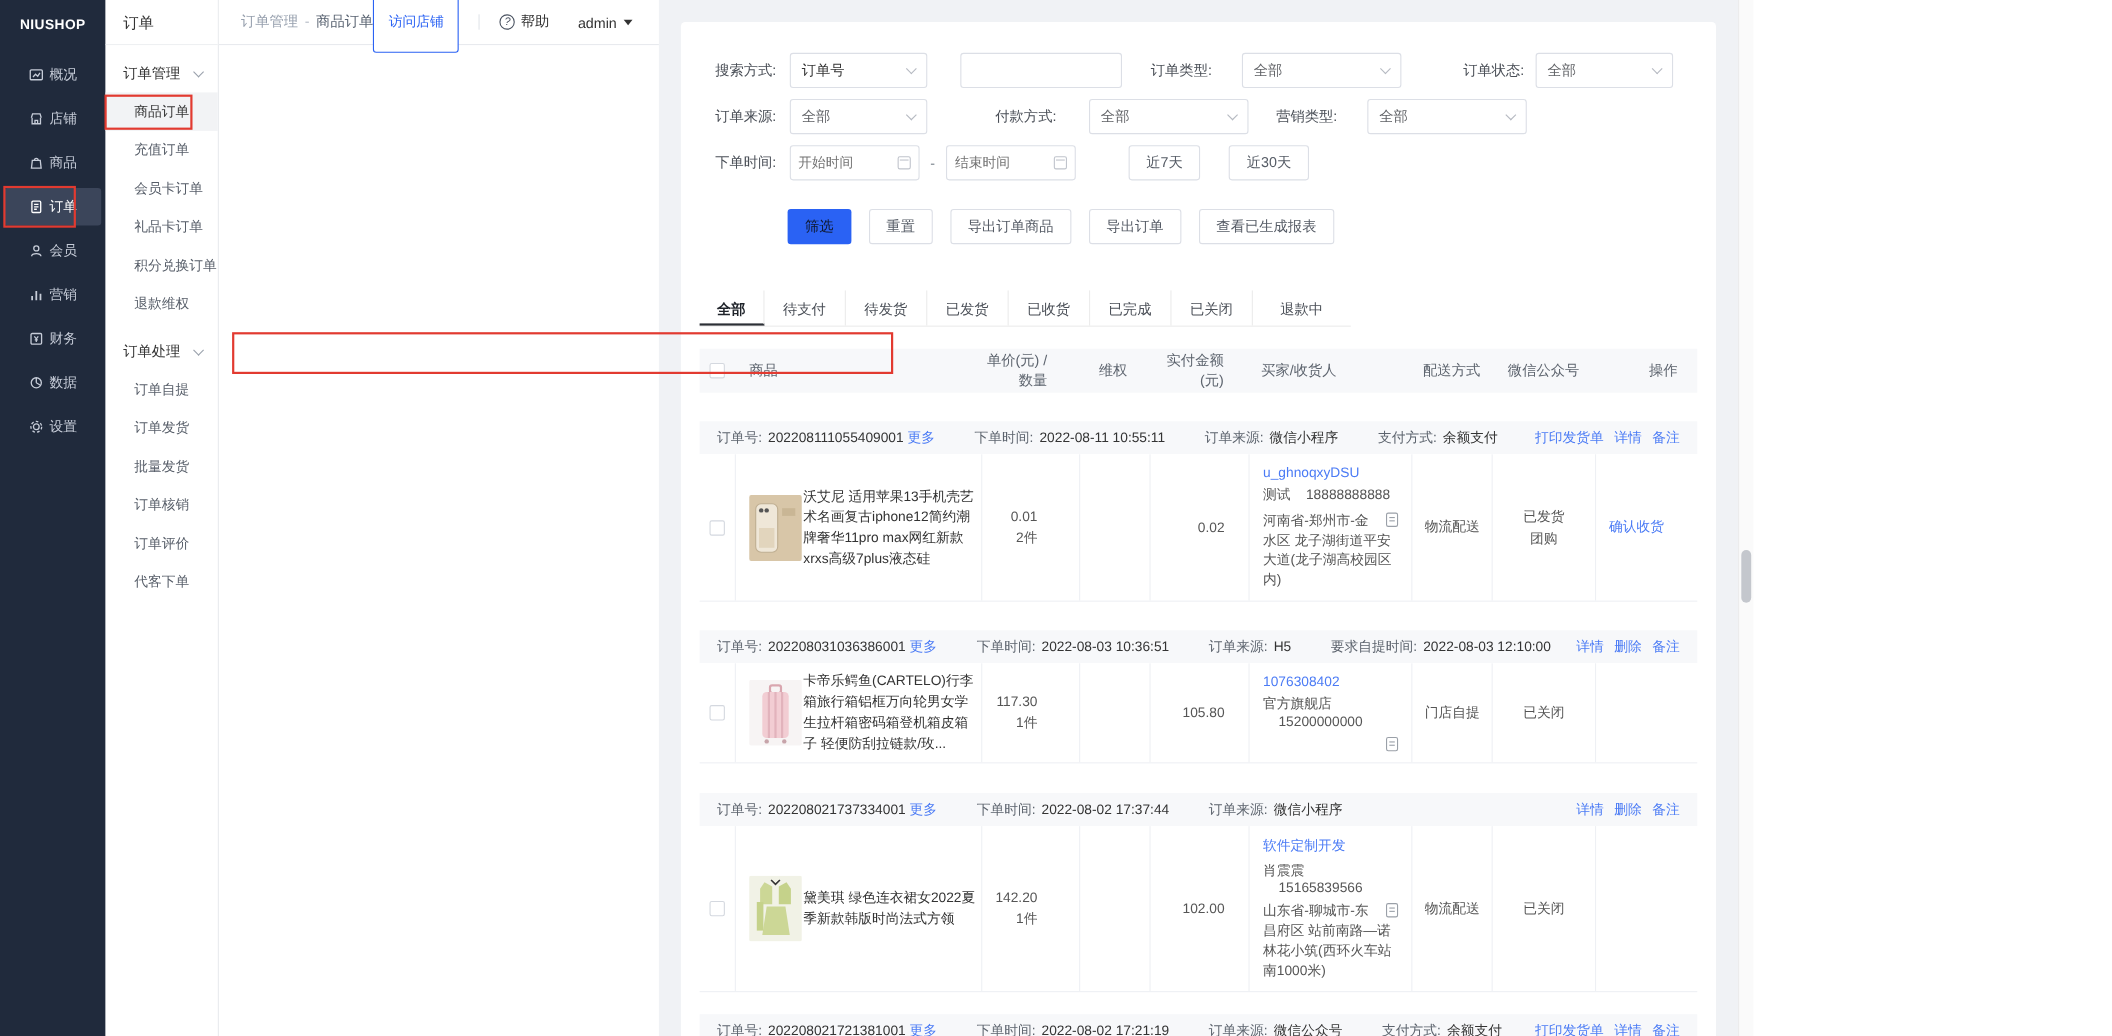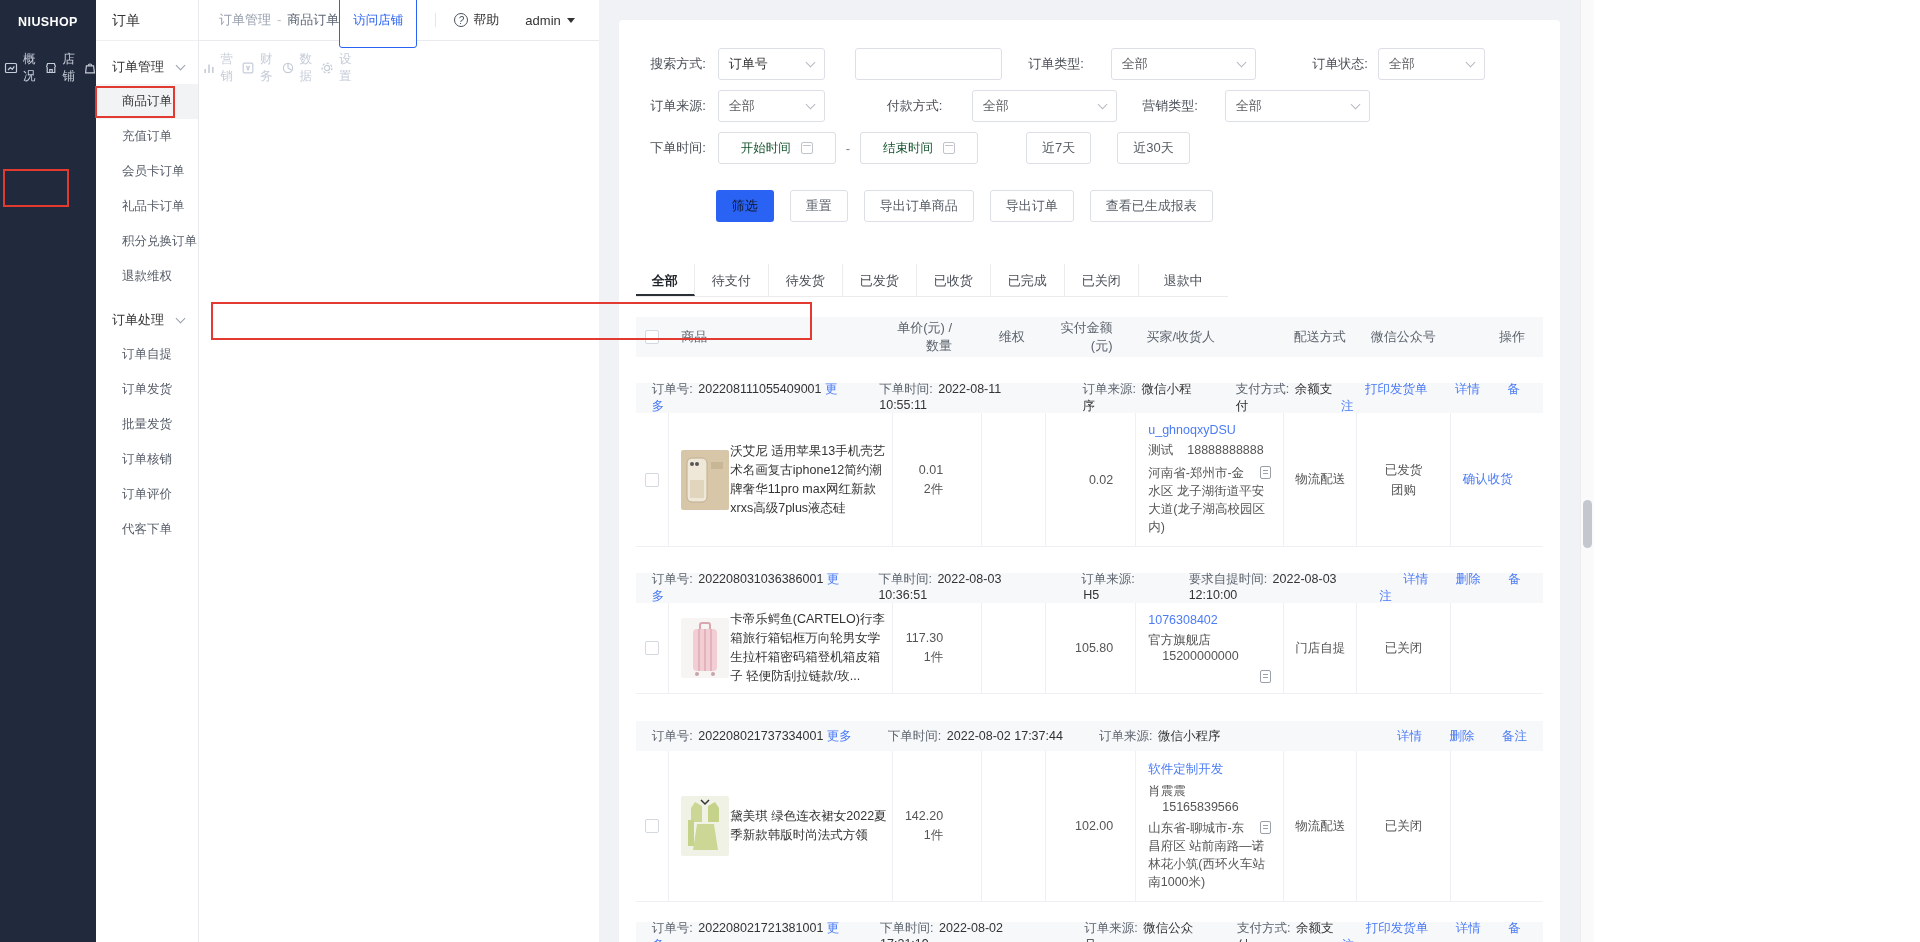--- a/index.html
+++ b/index.html
@@ -5,21 +5,21 @@
   *{box-sizing:border-box;margin:0;padding:0}
   html,body{width:1920px;height:942px;overflow:hidden;background:#fff;
     font-family:"Liberation Sans","DejaVu Sans",sans-serif;color:#333}
   a{text-decoration:none}
   .app{position:relative;display:flex;width:1920px;height:942px}
 
   
   .msb{flex:none;width:96px;background:#202a3c;color:#c6ccd8}
   .logo{height:44px;line-height:44px;text-align:center;color:#fff;font-weight:bold;
     font-size:12.5px;letter-spacing:.4px}
-  .msb nav{padding-top:4px;display:flex;flex-direction:row}
+  .msb nav{padding-top:4px;display:flex;flex-direction:column}
   .msb-item{height:34px;margin:3px 4px;border-radius:3px;display:flex;align-items:center;
     justify-content:center;gap:5px;font-size:12.5px;cursor:pointer}
   .msb-item.active{background:#3b455a;color:#fff}
   .mi{width:14px;height:14px;flex:none}
 
   
   .ssb{flex:none;width:103px;background:#fff;border-right:1px solid #e8eaee}
   .ssb-title{height:41px;line-height:41px;padding-left:16px;font-size:14px;color:#333;
     border-bottom:1px solid #eef0f2}
   .ssb-group{height:35px;margin-top:8px;display:flex;align-items:center;justify-content:space-between;
@@ -53,27 +53,27 @@
   .frow{display:flex;align-items:center;height:32px;margin-bottom:10px;font-size:13px;color:#4a4f57}
   .flab{flex:none}
   .w1{width:70px;text-align:right;margin-right:12px}
   .g2{margin-left:24px;width:58px;text-align:right;margin-right:27px}
   .g3{margin-left:54px;width:58px;text-align:right;margin-right:10px}
   .m62{margin-left:62px;width:58px;text-align:left;margin-right:27px}
   .m23{margin-left:23px;width:58px;text-align:right;margin-right:27px}
   .sel{height:32px;border:1px solid #dcdfe6;border-radius:3px;background:#fff;display:flex;
     align-items:center;justify-content:space-between;padding:0 10px;color:#606266;cursor:pointer;flex:none}
   .sel .dark{color:#333}
-  .w125{width:107px}.w145{width:145px}
+  .w125{width:125px}.w145{width:145px}
   .sarr{width:7px;height:7px;border-right:1.3px solid #b6bac2;border-bottom:1.3px solid #b6bac2;
     transform:rotate(45deg);margin-top:-4px;flex:none}
   .inp{height:32px;width:147px;border:1px solid #dcdfe6;border-radius:3px;margin-left:30px;
     padding:0 10px;font-size:13px;outline:none;flex:none}
   .dinp{height:32px;width:118px;border:1px solid #dcdfe6;border-radius:3px;display:flex;
-    align-items:center;justify-content:space-between;padding:0 22px;color:#14532d;font-size:12.5px;cursor:pointer;flex:none}
+    align-items:center;justify-content:space-between;padding:0 7px;color:#737373;font-size:12.5px;cursor:pointer;flex:none}
   .cal-icon{width:12px;height:12px;border:1px solid #c0c4cc;border-radius:2px;position:relative;flex:none}
   .cal-icon::before{content:"";position:absolute;top:2px;left:1px;right:1px;border-top:1px solid #c0c4cc}
   .dsep{color:#7a828c;margin:0 10px}
   .wbtn{height:32px;border:1px solid #dcdfe6;background:#fff;border-radius:3px;padding:0 15px;
     font-size:13px;color:#565c66;cursor:pointer;flex:none}
   .ml48{margin-left:48px}.ml26{margin-left:26px}
   .brow{display:flex;gap:16px;margin-top:26px;margin-left:80px}
   .btn-primary{height:32px;background:#2a62f4;color:#0f172a;border:none;border-radius:3px;
     padding:0 16px;font-size:13px;cursor:pointer}
 
@@ -100,21 +100,21 @@
   .col-ops{width:130px;text-align:right;padding-right:18px}
   .cb{width:14px;height:14px;border:1px solid #d4d8df;border-radius:2px;background:#fff;
     display:inline-block;cursor:pointer}
 
   
   .ohead{display:flex;background:#f7f8fa;height:30px;align-items:center;justify-content:space-between;
     padding:0 16px;font-size:12.5px;color:#5d646e}
   .mt26{margin-top:26px}.mt27{margin-top:27px}.mt20{margin-top:20px}
   .ofields{display:flex;gap:36px}
   .oval{color:#333;margin-left:2px}
-  .olinks a{margin-left:24px}
+  .olinks a{margin-left:6px}
   .blue{color:#4b7bf5;cursor:pointer}
   .obody{display:flex;border-bottom:1px solid #eef0f4;background:#fff}
   .obody .c{border-right:1px solid #eef0f4;display:flex;flex-direction:column;
     justify-content:center;font-size:12.5px;color:#555}
   .obody .c:last-child{border-right:none}
   .obody .col-check{flex-direction:row}
   .obody .col-prod{flex-direction:row;align-items:center;gap:1px}
   .obody .col-ops{align-items:center}
   .pimg{width:48px;height:60px;flex:none;border-radius:2px;overflow:hidden}
   .pname{font-size:12.5px;color:#333;line-height:19px;max-width:250px}

